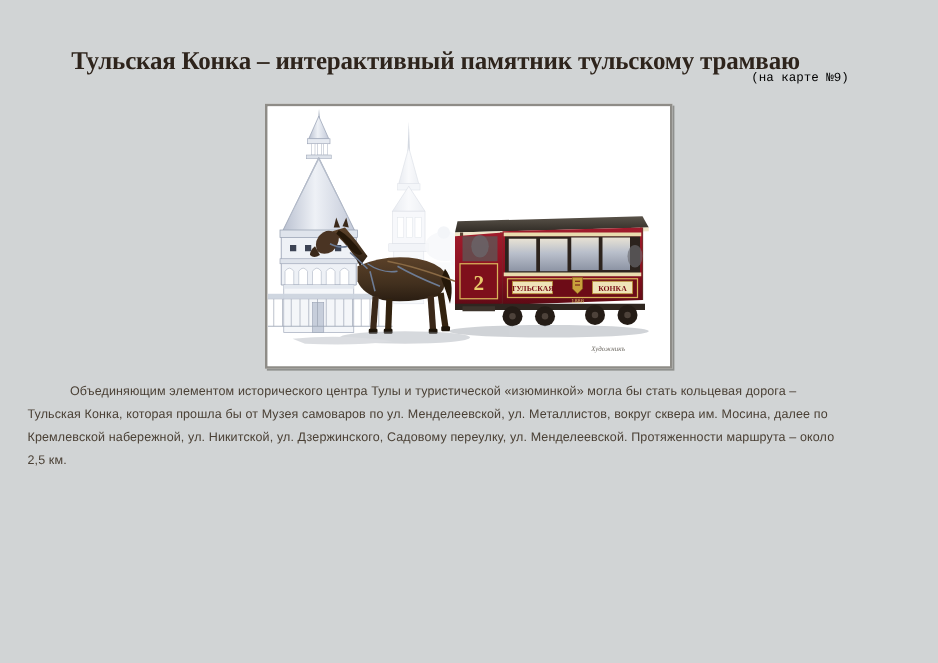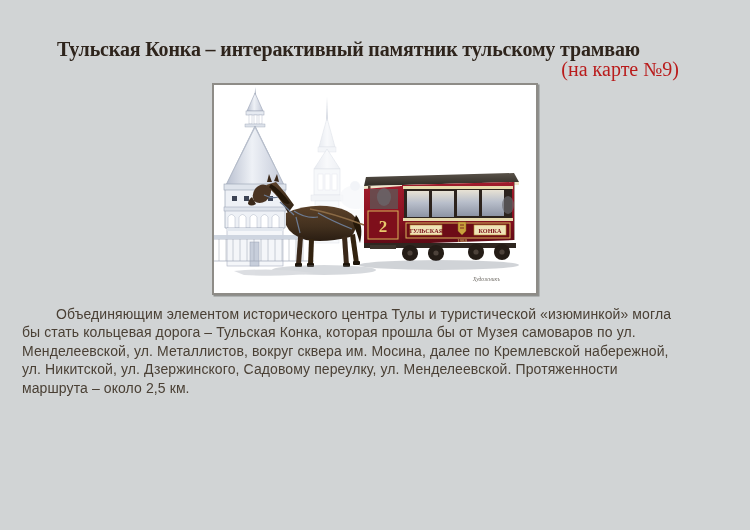--- a/index.html
+++ b/index.html
@@ -34,23 +34,23 @@
     font-size: 20.5px;
     letter-spacing: -0.15px;
     color: #2e241c;
     white-space: nowrap;
     transform: scaleX(0.975);
   }
   .subtitle {
     position: absolute;
     right: 18px;
     top: 58px;
-    font-family: Liberation Serif, serif;
-    font-size: 20px;
-    color: #b91c1c;
+    font-family: Liberation Mono, monospace;
+    font-size: 10px;
+    color: #000000;
   }
 
   
   .figure-frame {
     position: absolute;
     left: 212px;
     top: 83px;
     width: 322px;
     height: 208px;
     background: #ffffff;
@@ -63,21 +63,21 @@
     width: 100%;
     height: 100%;
   }
 
   
   .bodytext {
     position: absolute;
     left: 22px;
     right: 18px;
     top: 305px;
-    font-size: 14px;
+    font-size: 10px;
     line-height: 18.4px;
     color: #4a4035;
     text-align: justify;
     letter-spacing: 0.1px;
     font-family: "Liberation Sans", "DejaVu Sans", sans-serif;
   }
   .bodytext p {
     margin: 0;
     text-indent: 34px;
     text-align: justify;

